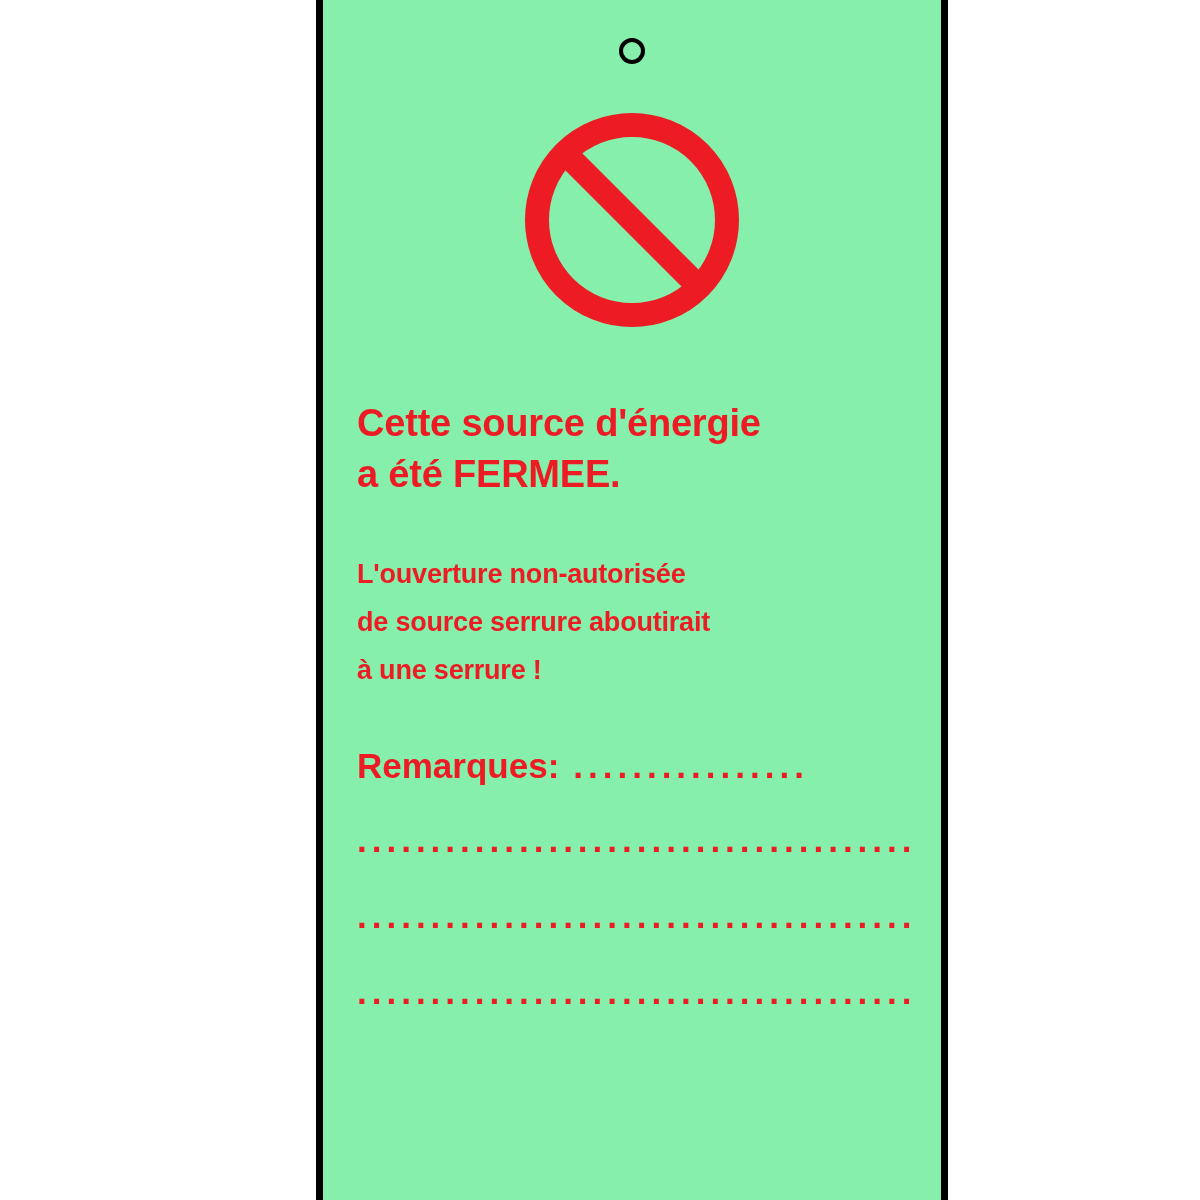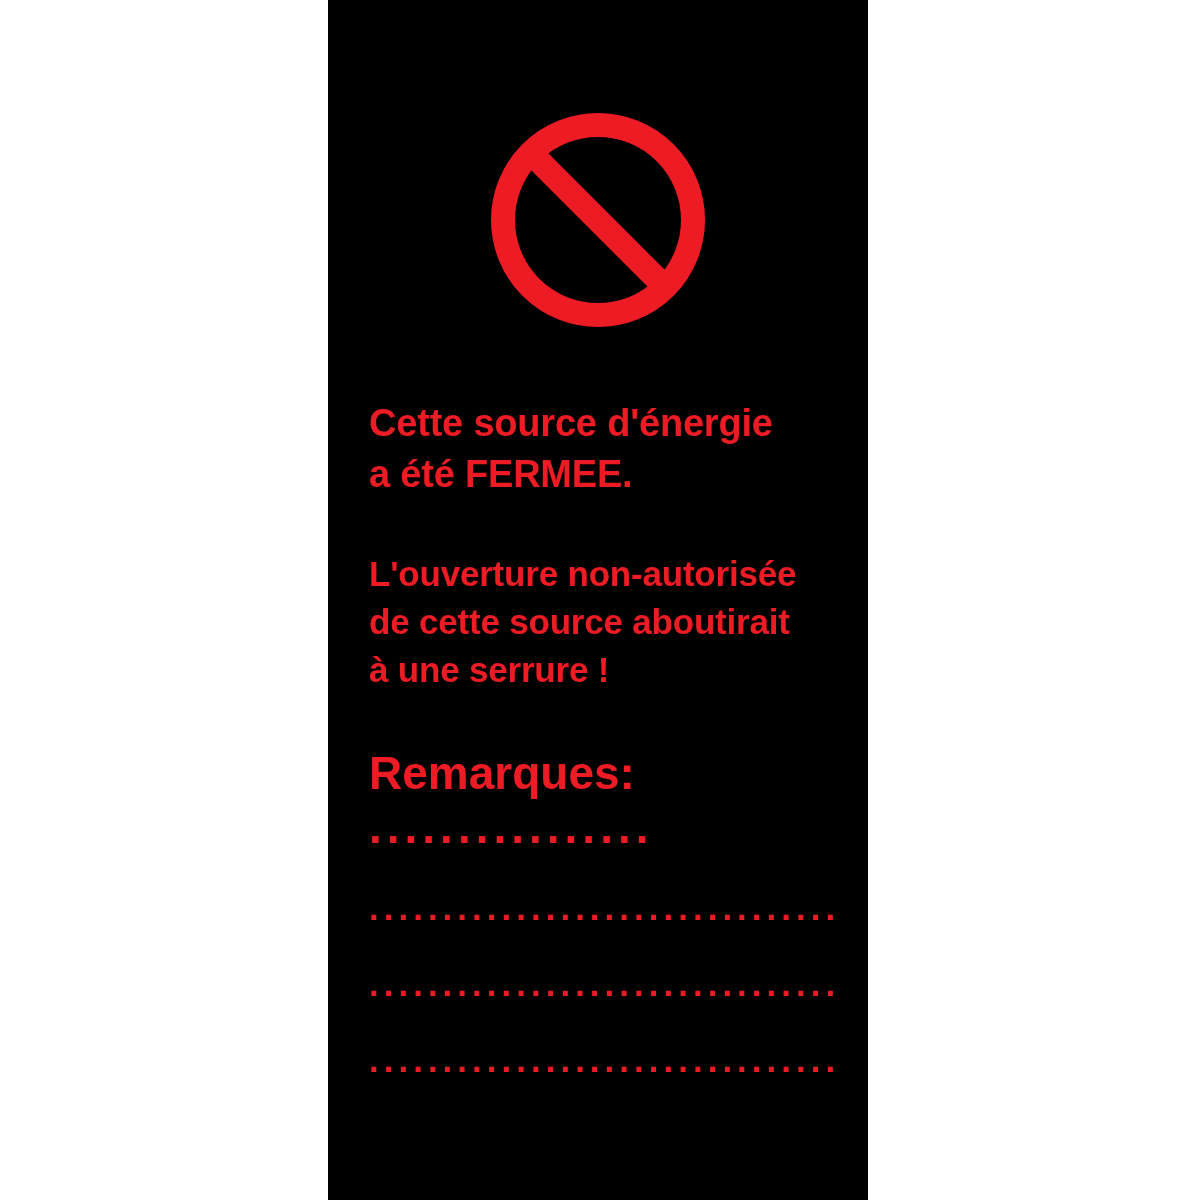--- a/index.html
+++ b/index.html
@@ -14,27 +14,26 @@
     position: relative;
     width: 1200px;
     height: 1200px;
     background: #ffffff;
     overflow: hidden;
   }
   .tag {
     position: absolute;
     left: 316px;
     top: 0px;
-    width: 540px;
+    width: 632px;
     height: 1200px;
-    background: #000000;
+    background: #86efac;
     border-left: 7px solid #000000;
     border-right: 7px solid #000000;
     box-sizing: border-box;
-    margin-left: 12px;
   }
   .hole {
     position: absolute;
     left: 50%;
     transform: translateX(-50%);
     top: 38px;
     width: 26px;
     height: 26px;
     border: 4px solid #000000;
     border-radius: 50%;
@@ -62,33 +61,32 @@
     font-size: 38px;
     line-height: 51px;
     letter-spacing: -0.2px;
     white-space: nowrap;
   }
   .para {
     margin-top: 0;
   }
   .gap-1 { height: 50px; }
   .para2 .line-red {
-    font-size: 35px;
+    font-size: 27px;
     line-height: 48px;
   }
   .gap-2 { height: 52px; }
 
   .field-row {
     display: flex;
     align-items: baseline;
     color: #ed1c24;
     font-weight: bold;
-    font-size: 46px;
+    font-size: 35px;
     white-space: nowrap;
-    flex-direction: column;
   }
   .field-label { margin-right: 14px; }
   .dots {
     letter-spacing: 5px;
     font-weight: bold;
   }
   .dotline {
     color: #ed1c24;
     font-weight: bold;
     font-size: 35px;
@@ -120,21 +118,21 @@
 
       <div class="para">
         <div class="line-red">Cette source d'énergie</div>
         <div class="line-red">a été FERMEE.</div>
       </div>
 
       <div class="gap-1"></div>
 
       <div class="para2">
         <div class="line-red">L'ouverture non-autorisée</div>
-        <div class="line-red">de cette source aboutirait</div>
+        <div class="line-red">de source serrure aboutirait</div>
         <div class="line-red">à une serrure !</div>
       </div>
 
       <div class="gap-2"></div>
 
       <div class="field-row">
         <span class="field-label">Remarques:</span>
         <span class="dots">................</span>
       </div>
 

